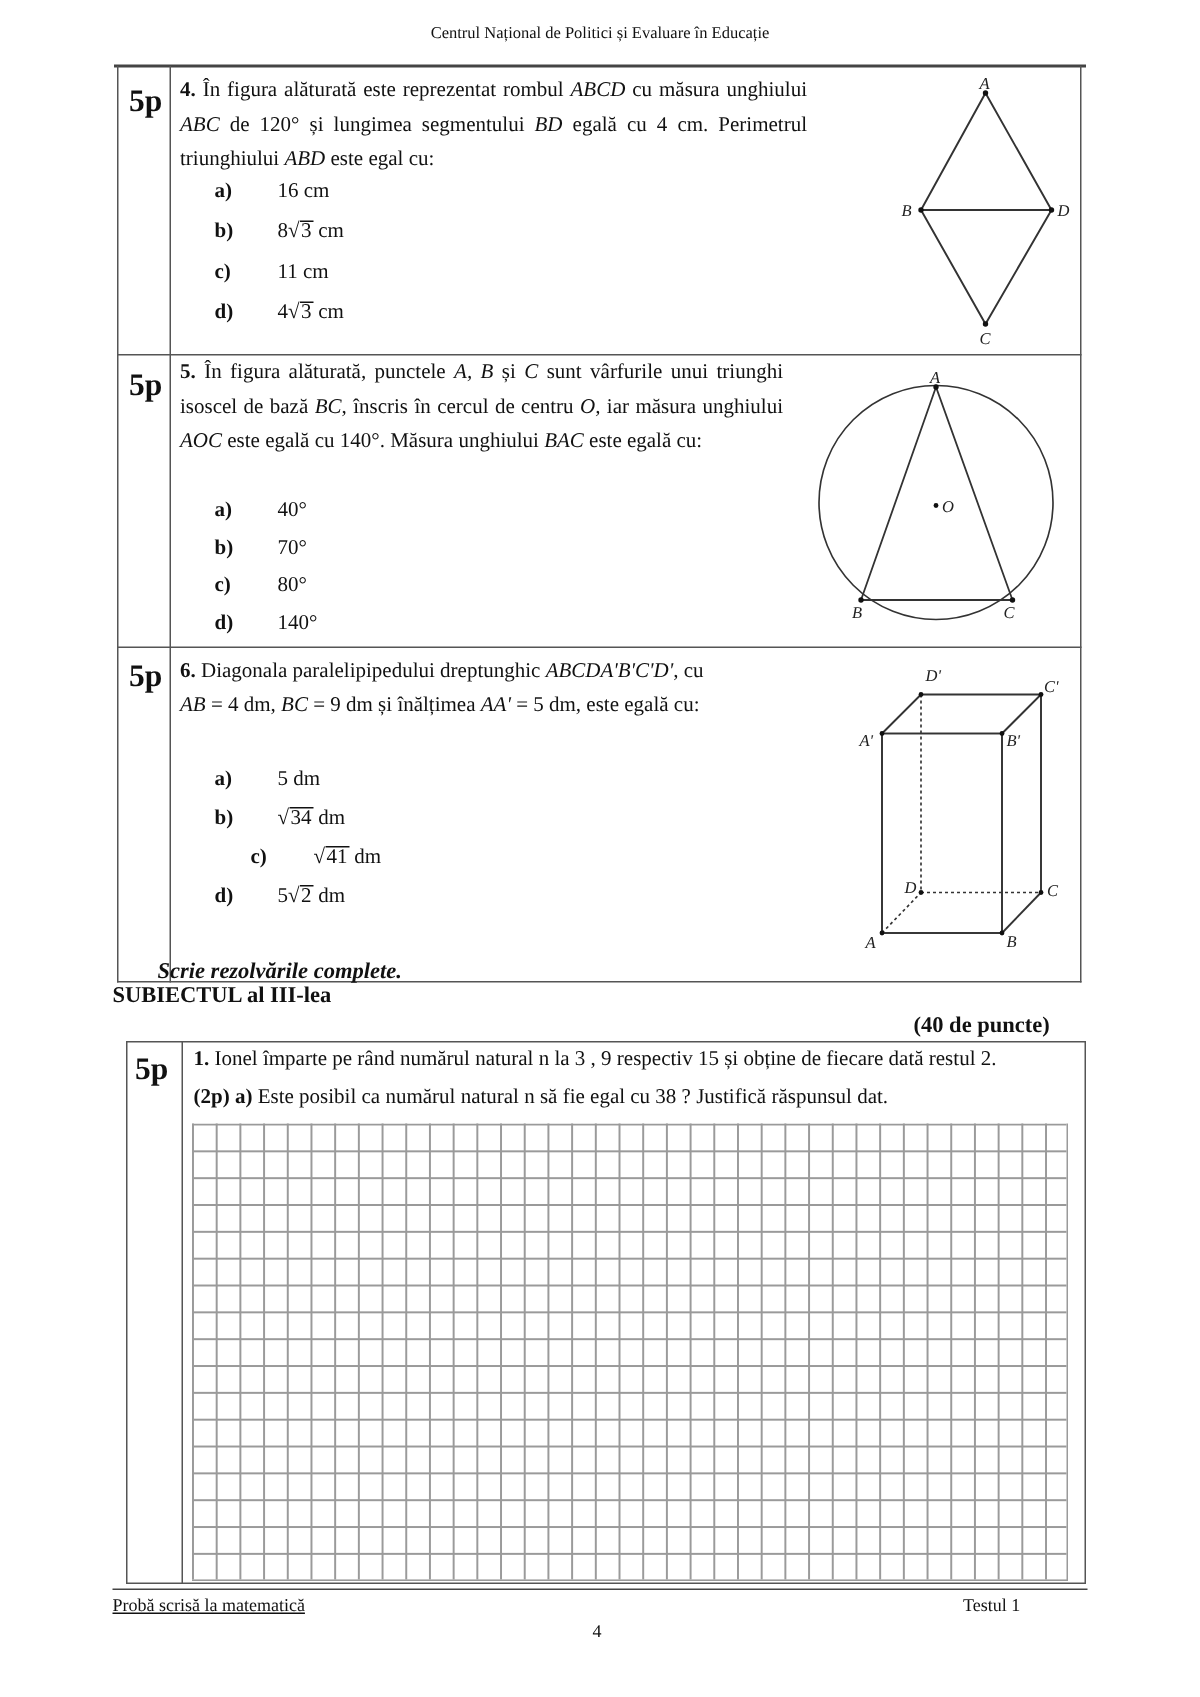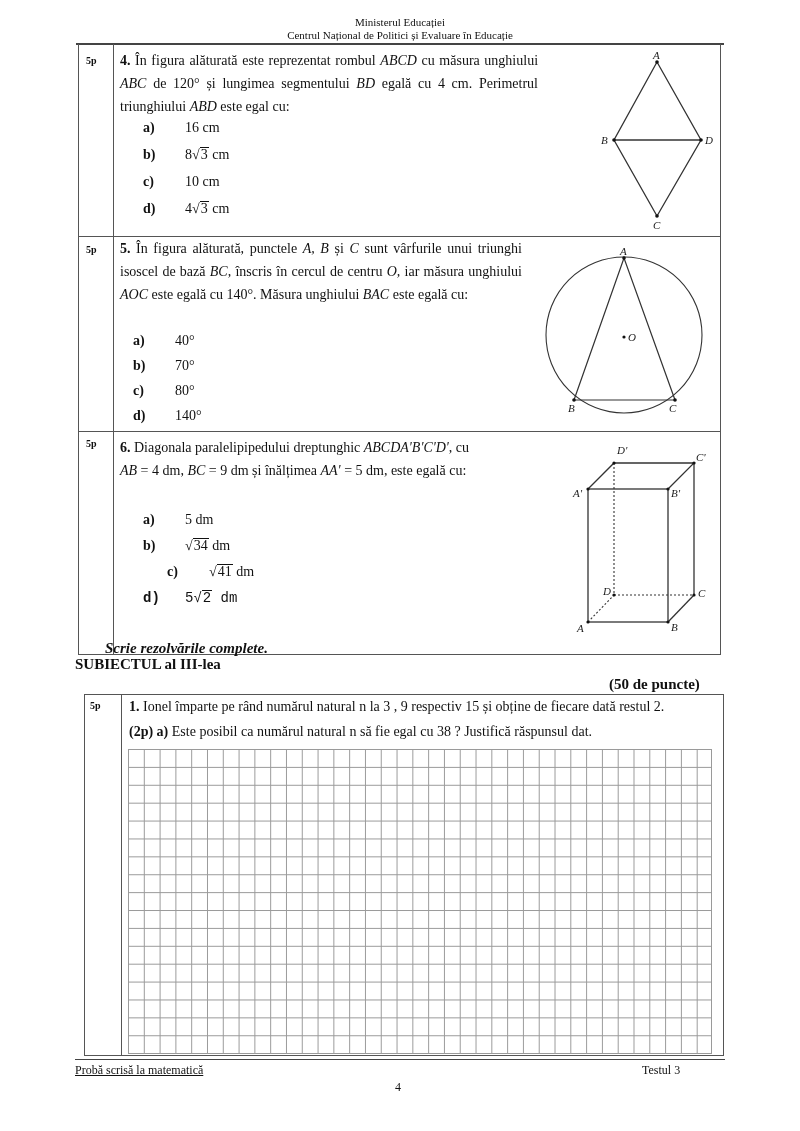--- a/index.html
+++ b/index.html
@@ -2,21 +2,21 @@
 <html><head>
 <meta charset="utf-8">
 <style>
   html, body { margin:0; padding:0; background:#ffffff; }
   body { width:800px; height:1131px; position:relative; overflow:hidden;
          font-family:"Liberation Serif", serif; color:#111; }
   .abs { position:absolute; }
   .header { left:0; width:800px; text-align:center; font-size:11px; line-height:13px; }
   .header-rule { left:76px; width:648px; top:43px; height:0; border-top:2px solid #444; }
   .tbl-line { background:#555; }
-  .pts { font-weight:bold; font-size:10px; }
+  .pts { font-weight:bold; font-size:21px; }
   .qtext { font-size:14px; line-height:23px; text-align:justify; }
   .qtext i, .it { font-family:"Liberation Serif", serif; }
   .opt { font-size:14px; height:27px; line-height:27px; }
   .opt .lbl { display:inline-block; width:42px; font-weight:bold; }
   .sqrt { display:inline-block; border-top:1px solid #111; line-height:14px; padding:0 1px; }
   .fig svg { display:block; }
   .fig text { font-family:"Liberation Serif", serif; font-style:italic; font-size:11px; fill:#222; }
   .section-title { font-weight:bold; font-size:15px; }
   .section-sub { font-style:italic; font-weight:bold; font-size:15px; }
   .grid { background-color:#fff;
@@ -24,41 +24,40 @@
       linear-gradient(to right, #9a9a9a 1px, transparent 1px),
       linear-gradient(to bottom, #9a9a9a 1px, transparent 1px);
     background-size:15.8px 17.9px;
     border-right:1px solid #9a9a9a; border-bottom:1px solid #9a9a9a; }
   .footer { font-size:12px; }
 </style>
 </head>
 <body>
 
 <div class="abs header" style="top:16px;">
-  <div>Ministerul Educației</div>
   <div>Centrul Național de Politici și Evaluare în Educație</div>
 </div>
 <div class="abs header-rule"></div>
 
 <div class="abs tbl-line" style="left:78px; top:44px; width:1px; height:611px;"></div>
 <div class="abs tbl-line" style="left:113px; top:44px; width:1px; height:611px;"></div>
 <div class="abs tbl-line" style="left:720px; top:44px; width:1px; height:611px;"></div>
 <div class="abs tbl-line" style="left:78px; top:236px; width:643px; height:1px;"></div>
 <div class="abs tbl-line" style="left:78px; top:431px; width:643px; height:1px;"></div>
 <div class="abs tbl-line" style="left:78px; top:654px; width:643px; height:1px;"></div>
 
 <div class="abs pts" style="left:86px; top:55px;">5p</div>
 <div class="abs qtext" style="left:120px; top:49px; width:418px;">
   <b>4.</b>
   <span>În figura alăturată este reprezentat rombul </span><i>ABCD</i><span> cu măsura unghiului </span><i>ABC</i><span> de 120° și lungimea segmentului </span><i>BD</i><span> egală cu 4 cm. Perimetrul triunghiului </span><i>ABD</i><span> este egal cu:</span>
 </div>
 <div class="abs" style="left:143px; top:114px;">
   <div class="opt"><span class="lbl">a)</span><span>16 cm</span></div>
   <div class="opt"><span class="lbl">b)</span><span>8</span><span>√</span><span class="sqrt">3</span><span> cm</span></div>
-  <div class="opt"><span class="lbl">c)</span><span>10 cm</span></div>
+  <div class="opt"><span class="lbl">c)</span><span>11 cm</span></div>
   <div class="opt"><span class="lbl">d)</span><span>4</span><span>√</span><span class="sqrt">3</span><span> cm</span></div>
 </div>
 <div class="abs fig" style="left:590px; top:48px;">
   <svg width="130" height="186" viewBox="0 0 130 186">
     <g stroke="#333" stroke-width="1.3" fill="none">
       <polygon points="67,14 24,92 67,168 111,92"></polygon>
       <line x1="24" y1="92" x2="111" y2="92"></line>
     </g>
     <g fill="#111">
         <circle cx="67" cy="14" r="1.8"></circle>
@@ -71,21 +70,21 @@
       <text x="63" y="181">C</text>
       <text x="115" y="96">D</text>
   </svg>
 </div>
 
 <div class="abs pts" style="left:86px; top:244px;">5p</div>
 <div class="abs qtext" style="left:120px; top:237px; width:402px;">
   <b>5.</b>
   <span>În figura alăturată, punctele </span><i>A, B</i><span> și </span><i>C</i><span> sunt vârfurile unui triunghi isoscel de bază </span><i>BC</i><span>, înscris în cercul de centru </span><i>O,</i><span> iar măsura unghiului </span><i>AOC</i><span> este egală cu 140°. Măsura unghiului </span><i>BAC</i><span> este egală cu:</span>
 </div>
-<div class="abs" style="left:133px; top:328px;">
+<div class="abs" style="left:143px; top:328px;">
   <div class="opt" style="height:25px;line-height:25px;"><span class="lbl">a)</span><span>40°</span></div>
   <div class="opt" style="height:25px;line-height:25px;"><span class="lbl">b)</span><span>70°</span></div>
   <div class="opt" style="height:25px;line-height:25px;"><span class="lbl">c)</span><span>80°</span></div>
   <div class="opt" style="height:25px;line-height:25px;"><span class="lbl">d)</span><span>140°</span></div>
 </div>
 <div class="abs fig" style="left:540px; top:240px;">
   <svg width="180" height="190" viewBox="0 0 180 190">
     <circle cx="84" cy="95" r="78" stroke="#333" stroke-width="1.1" fill="none"></circle>
     <polygon points="84,18 34,160 135,160" stroke="#333" stroke-width="1.2" fill="none"></polygon>
     <g fill="#111">
@@ -103,21 +102,21 @@
 
 <div class="abs pts" style="left:86px; top:438px;">5p</div>
 <div class="abs qtext" style="left:120px; top:436px; width:430px; text-align:left;">
   <b>6.</b>
   <span>Diagonala paralelipipedului dreptunghic </span><i>ABCDA'B'C'D'</i><span>, cu </span><br><i>AB</i><span> = 4 dm, </span><i>BC</i><span> = 9 dm și înălțimea </span><i>AA'</i><span> = 5 dm, este egală cu:</span>
 </div>
 <div class="abs" style="left:143px; top:507px;">
   <div class="opt" style="height:26px;line-height:26px;"><span class="lbl">a)</span><span>5 dm</span></div>
   <div class="opt" style="height:26px;line-height:26px;"><span class="lbl">b)</span><span></span><span>√</span><span class="sqrt">34</span><span> dm</span></div>
   <div class="opt" style="height:26px;line-height:26px;margin-left:24px;"><span class="lbl">c)</span><span></span><span>√</span><span class="sqrt">41</span><span> dm</span></div>
-  <div class="opt" style="height:26px;line-height:26px;font-family:Liberation Mono, monospace;"><span class="lbl">d)</span><span>5</span><span>√</span><span class="sqrt">2</span><span> dm</span></div>
+  <div class="opt" style="height:26px;line-height:26px;"><span class="lbl">d)</span><span>5</span><span>√</span><span class="sqrt">2</span><span> dm</span></div>
 </div>
 <div class="abs fig" style="left:560px; top:437px;">
   <svg width="165" height="200" viewBox="0 0 165 200">
     <g stroke="#333" stroke-width="1.3" fill="none">
       <rect x="28" y="52" width="80" height="133"></rect>
       <polyline points="28,52 54,26 134,26 108,52"></polyline>
       <line x1="134" y1="26" x2="134" y2="158"></line>
       <line x1="108" y1="185" x2="134" y2="158"></line>
     </g>
     <g stroke="#333" stroke-width="1.1" stroke-dasharray="2,2" fill="none">
@@ -141,31 +140,31 @@
       <text x="43" y="158">D</text>
     <text x="13" y="60">A'</text>
       <text x="111" y="60">B'</text>
       <text x="136" y="24">C'</text>
       <text x="57" y="17">D'</text>
   </svg>
 </div>
 
 <div class="abs section-title" style="left:75px; top:656px;font-family:Liberation Serif, serif;">SUBIECTUL al III-lea</div>
 <div class="abs section-sub" style="left:75px; top:640px;margin-left:30px;">Scrie rezolvările complete.</div>
-<div class="abs section-title" style="left:609px; top:676px;">(50 de puncte)</div>
+<div class="abs section-title" style="left:609px; top:676px;">(40 de puncte)</div>
 
 <div class="abs" style="left:84px; top:694px; width:638px; height:360px; border:1px solid #555;"></div>
 <div class="abs tbl-line" style="left:121px; top:694px; width:1px; height:362px;"></div>
 <div class="abs pts" style="left:90px; top:700px;">5p</div>
 <div class="abs" style="left:129px; top:699px; font-size:14px; white-space:nowrap;">
   <b>1.</b>
   <span>Ionel împarte pe rând numărul natural n la 3 , 9 respectiv 15 și obține de fiecare dată restul 2.</span>
 </div>
 <div class="abs" style="left:129px; top:724px; font-size:14px; white-space:nowrap;">
   <b>(2p) a)</b>
   <span>Este posibil ca numărul natural n să fie egal cu 38 ? Justifică răspunsul dat.</span>
 </div>
 <div class="abs grid" style="left:128px; top:749px; width:583px; height:304px;"></div>
 
 <div class="abs" style="left:75px; top:1059px; width:650px; height:0; border-top:1px solid #444;"></div>
 <div class="abs footer" style="left:75px; top:1063px;text-decoration:underline;">Probă scrisă la matematică</div>
-<div class="abs footer" style="left:642px; top:1063px;">Testul 3</div>
+<div class="abs footer" style="left:642px; top:1063px;">Testul 1</div>
 <div class="abs footer" style="left:395px; top:1080px;">4</div>
 
 </body></html>

